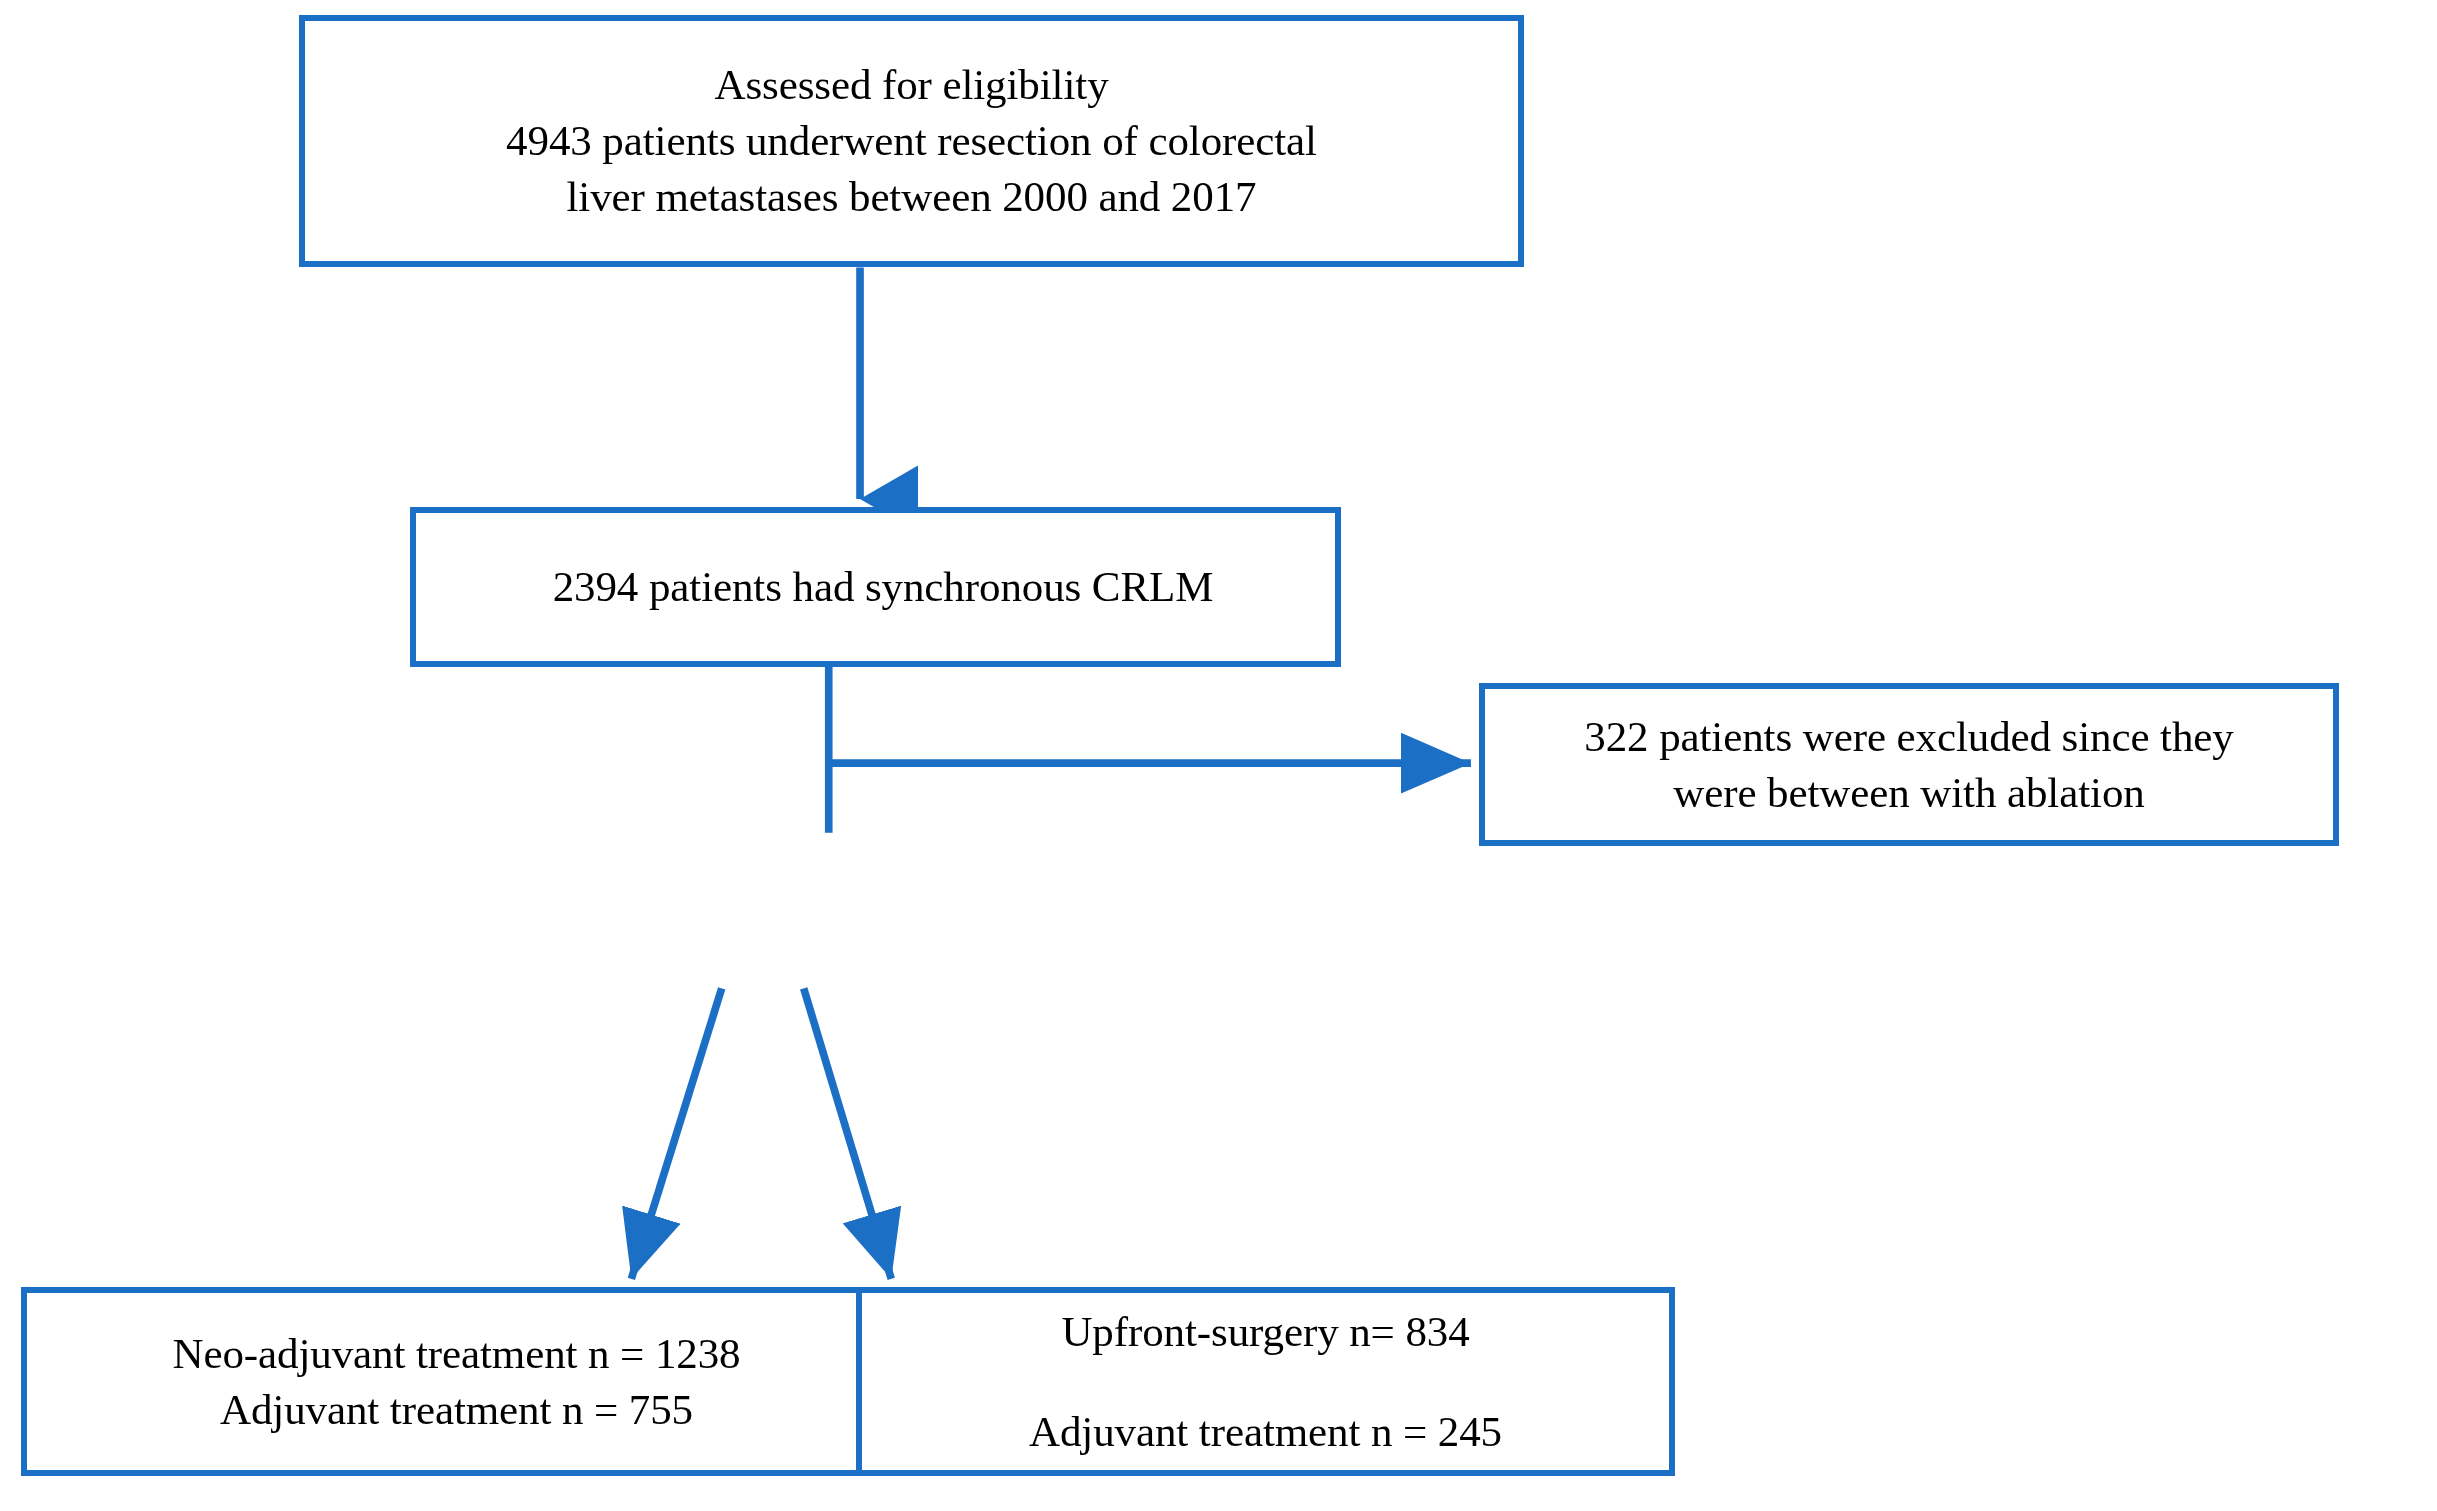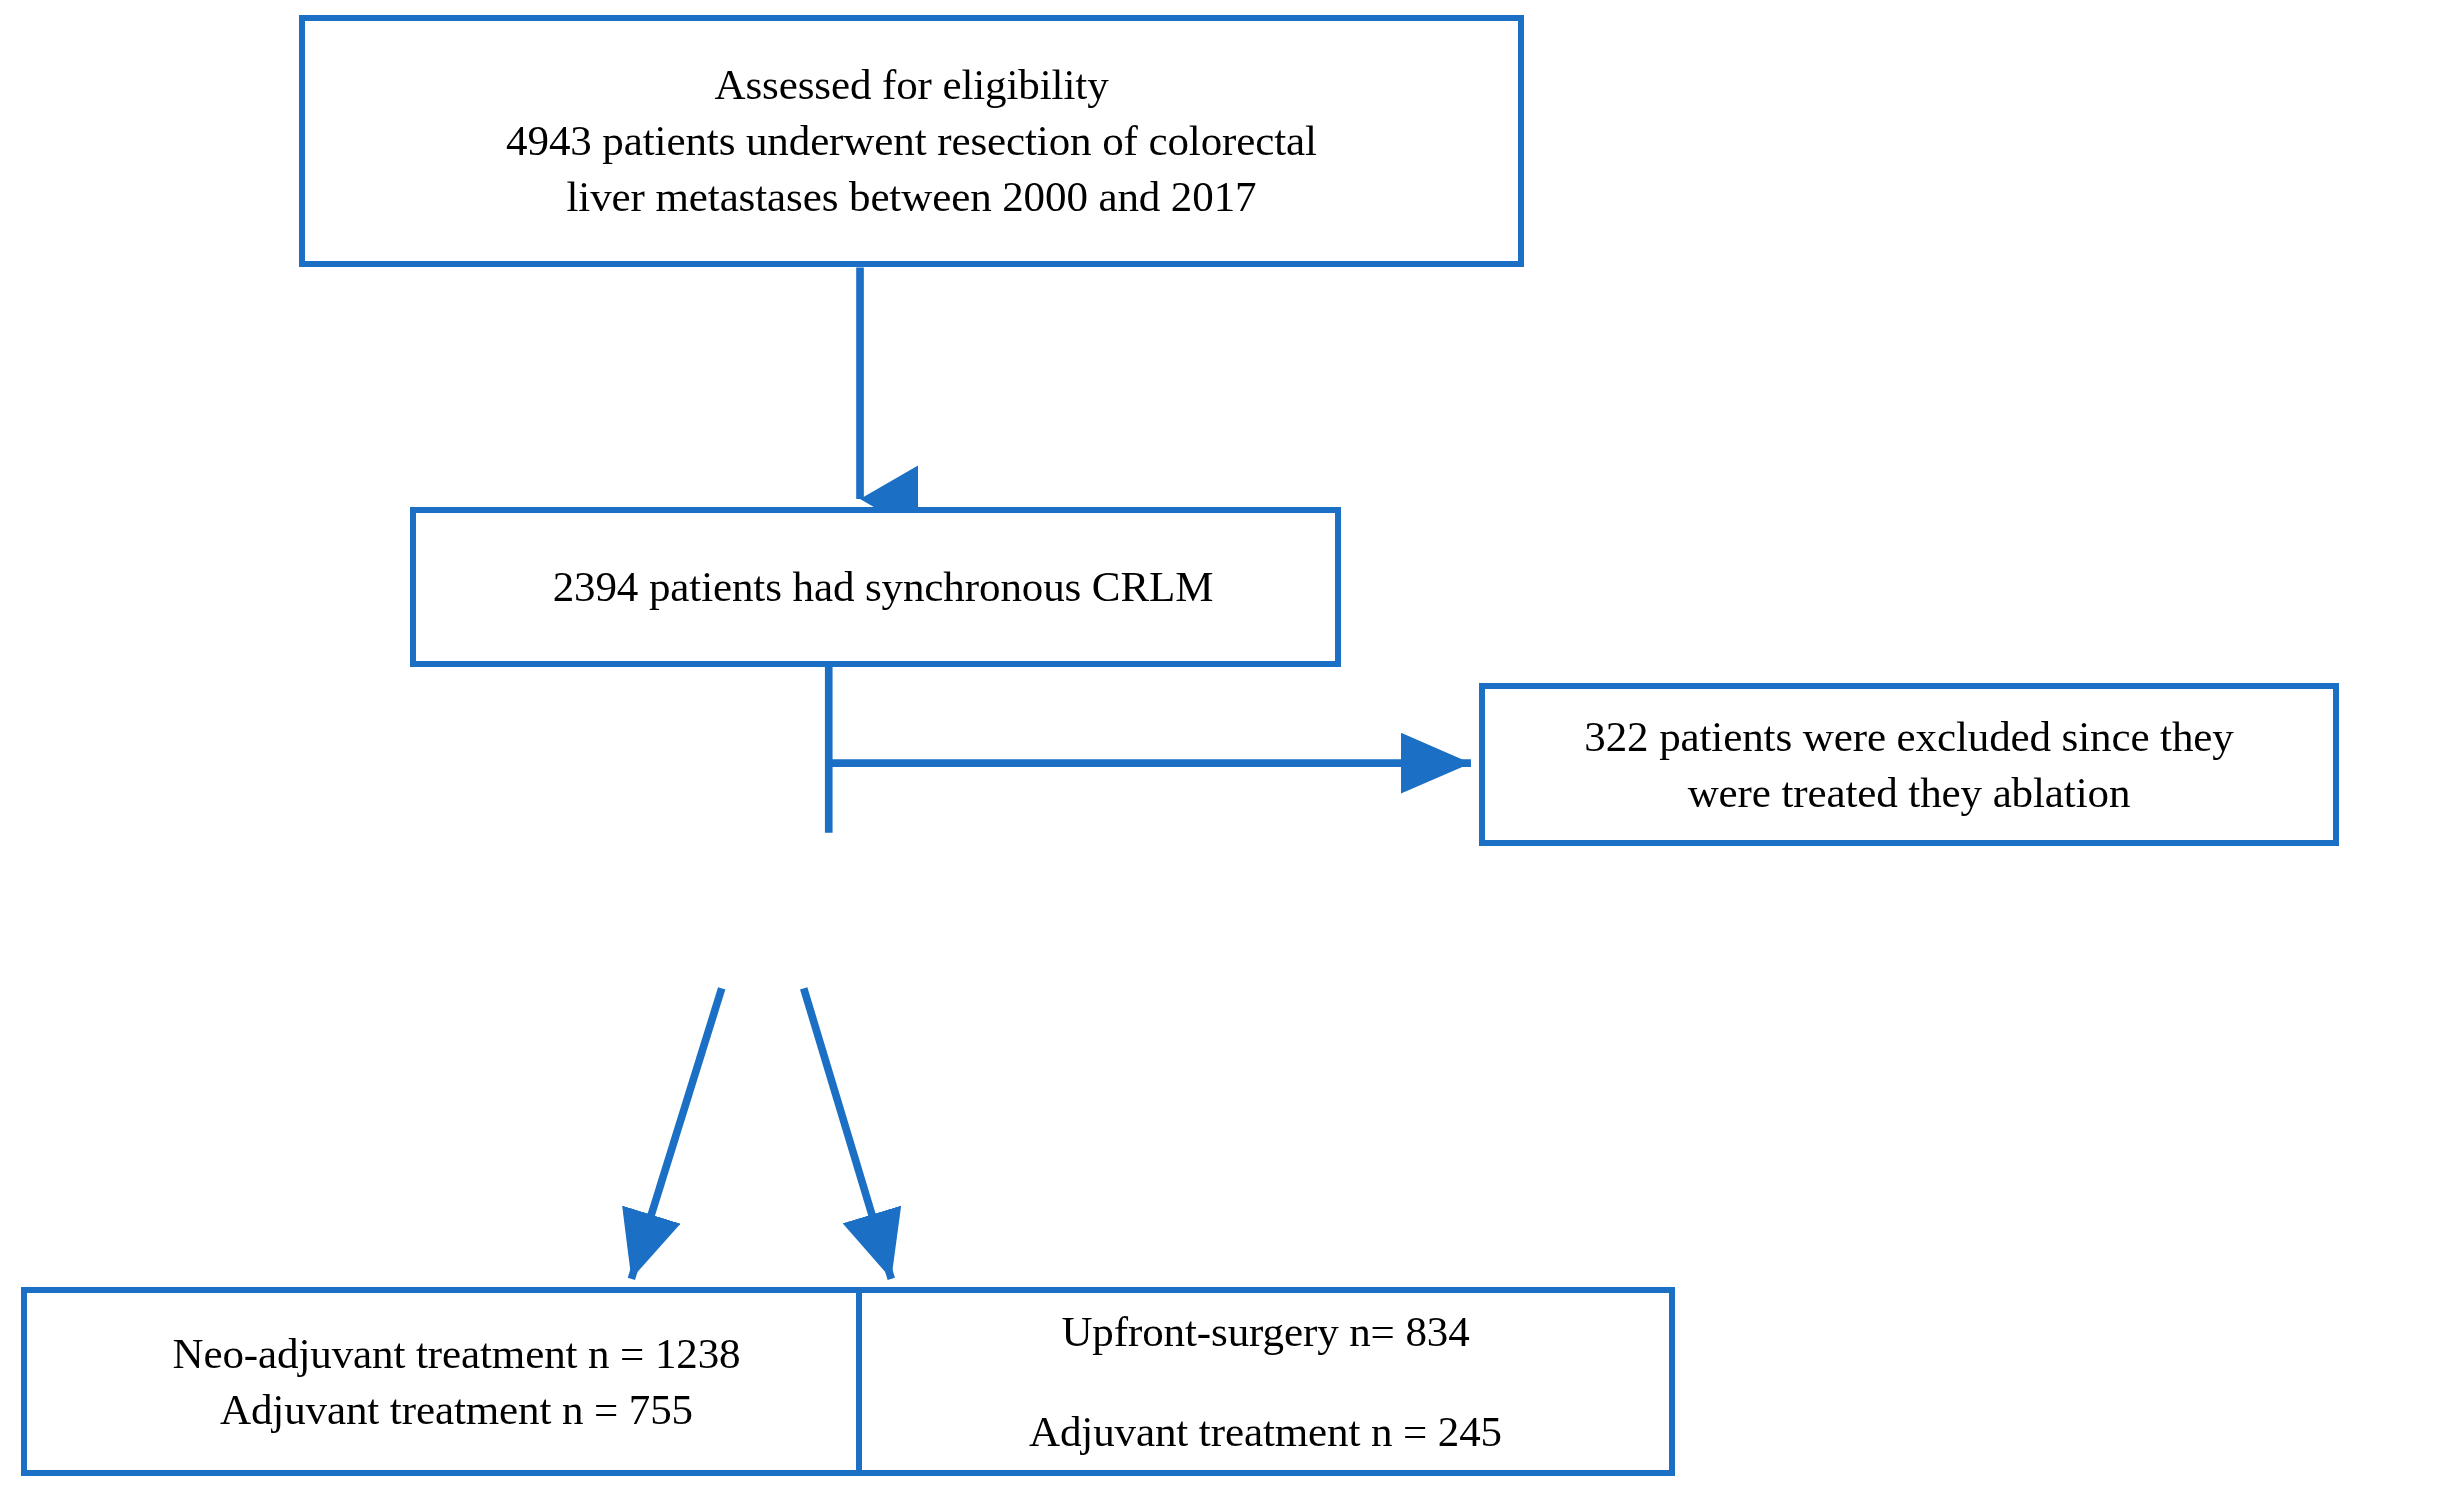--- a/index.html
+++ b/index.html
@@ -99,21 +99,21 @@
     <span class="line">4943 patients underwent resection of colorectal</span>
     <span class="line">liver metastases between 2000 and 2017</span>
   </div>
 
   <div class="node" id="node-synchronous">
     <span class="line">2394 patients had synchronous CRLM</span>
   </div>
 
   <div class="node" id="node-excluded">
     <span class="line">322 patients were excluded since they</span>
-    <span class="line">were treated they ablation</span>
+    <span class="line">were between with ablation</span>
   </div>
 
 
   <div class="node" id="node-neoadjuvant">
     <span class="line">Neo-adjuvant treatment n = 1238</span>
     <span class="line">Adjuvant treatment n = 755</span>
   </div>
 
   <div class="node" id="node-upfront">
     <span class="line">Upfront-surgery n= 834</span>

